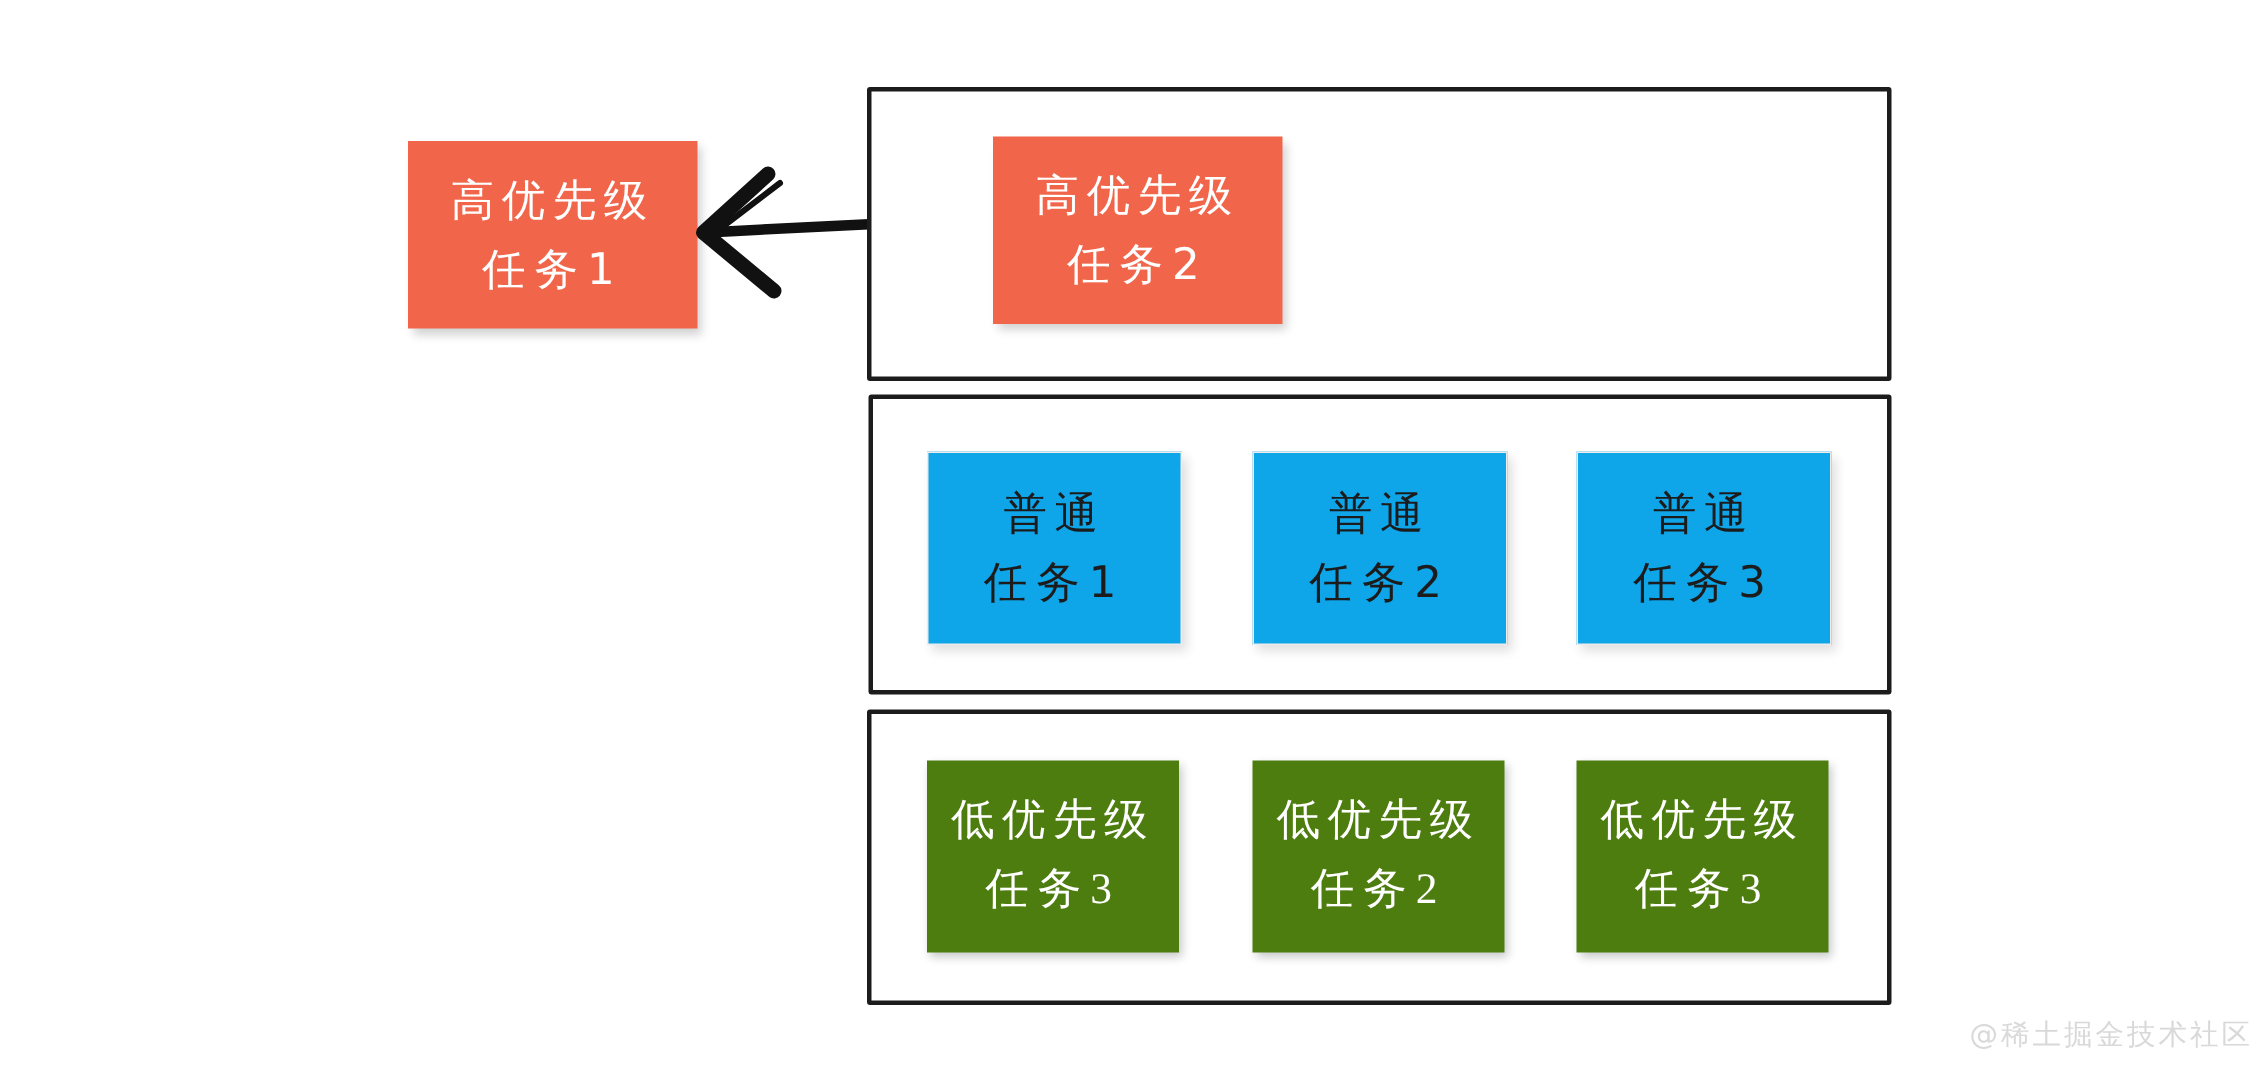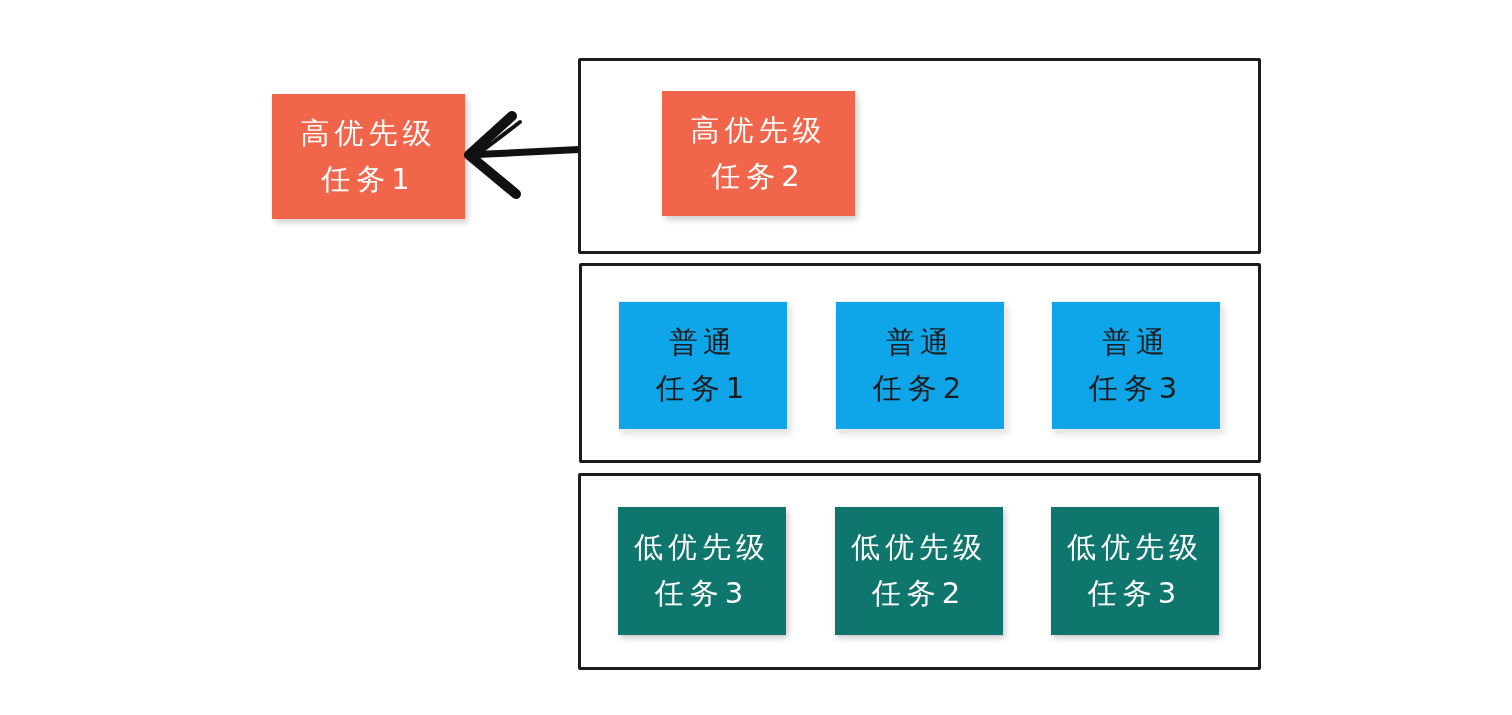--- a/index.html
+++ b/index.html
@@ -44,23 +44,24 @@
     color: #ffffff;
     box-shadow: 3px 4px 6px rgba(0,0,0,0.18);
   }
   .task-normal {
     background: #0ea5e9;
     color: #1c1c1c;
     border: 1px solid #ececec;
     box-shadow: 3px 4px 7px rgba(0,0,0,0.13);
   }
   .task-low {
-    background: #0f766e;
+    background: #4d7c0f;
     color: #ffffff;
     box-shadow: 2px 3px 6px rgba(0,0,0,0.22);
+    font-family: Liberation Serif, serif;
   }
 
   
   #dequeued-task { left: 272px; top: 94px; width: 193px; height: 125px; }
 
   
   #high-task-2 { left: 662px; top: 91px; width: 193px; height: 125px; }
 
   
   #normal-task-1 { left: 618px;  top: 301px; width: 168px; height: 127px; }
@@ -137,14 +138,15 @@
   </div>
   <div class="task-box task-low" id="low-task-2">
     <span class="l1">低优先级</span>
     <span class="l2">任务2</span>
   </div>
   <div class="task-box task-low" id="low-task-3">
     <span class="l1">低优先级</span>
     <span class="l2">任务3</span>
   </div>
 
+  <div id="watermark">@稀土掘金技术社区</div>
 
 </div>
 
 </body></html>

